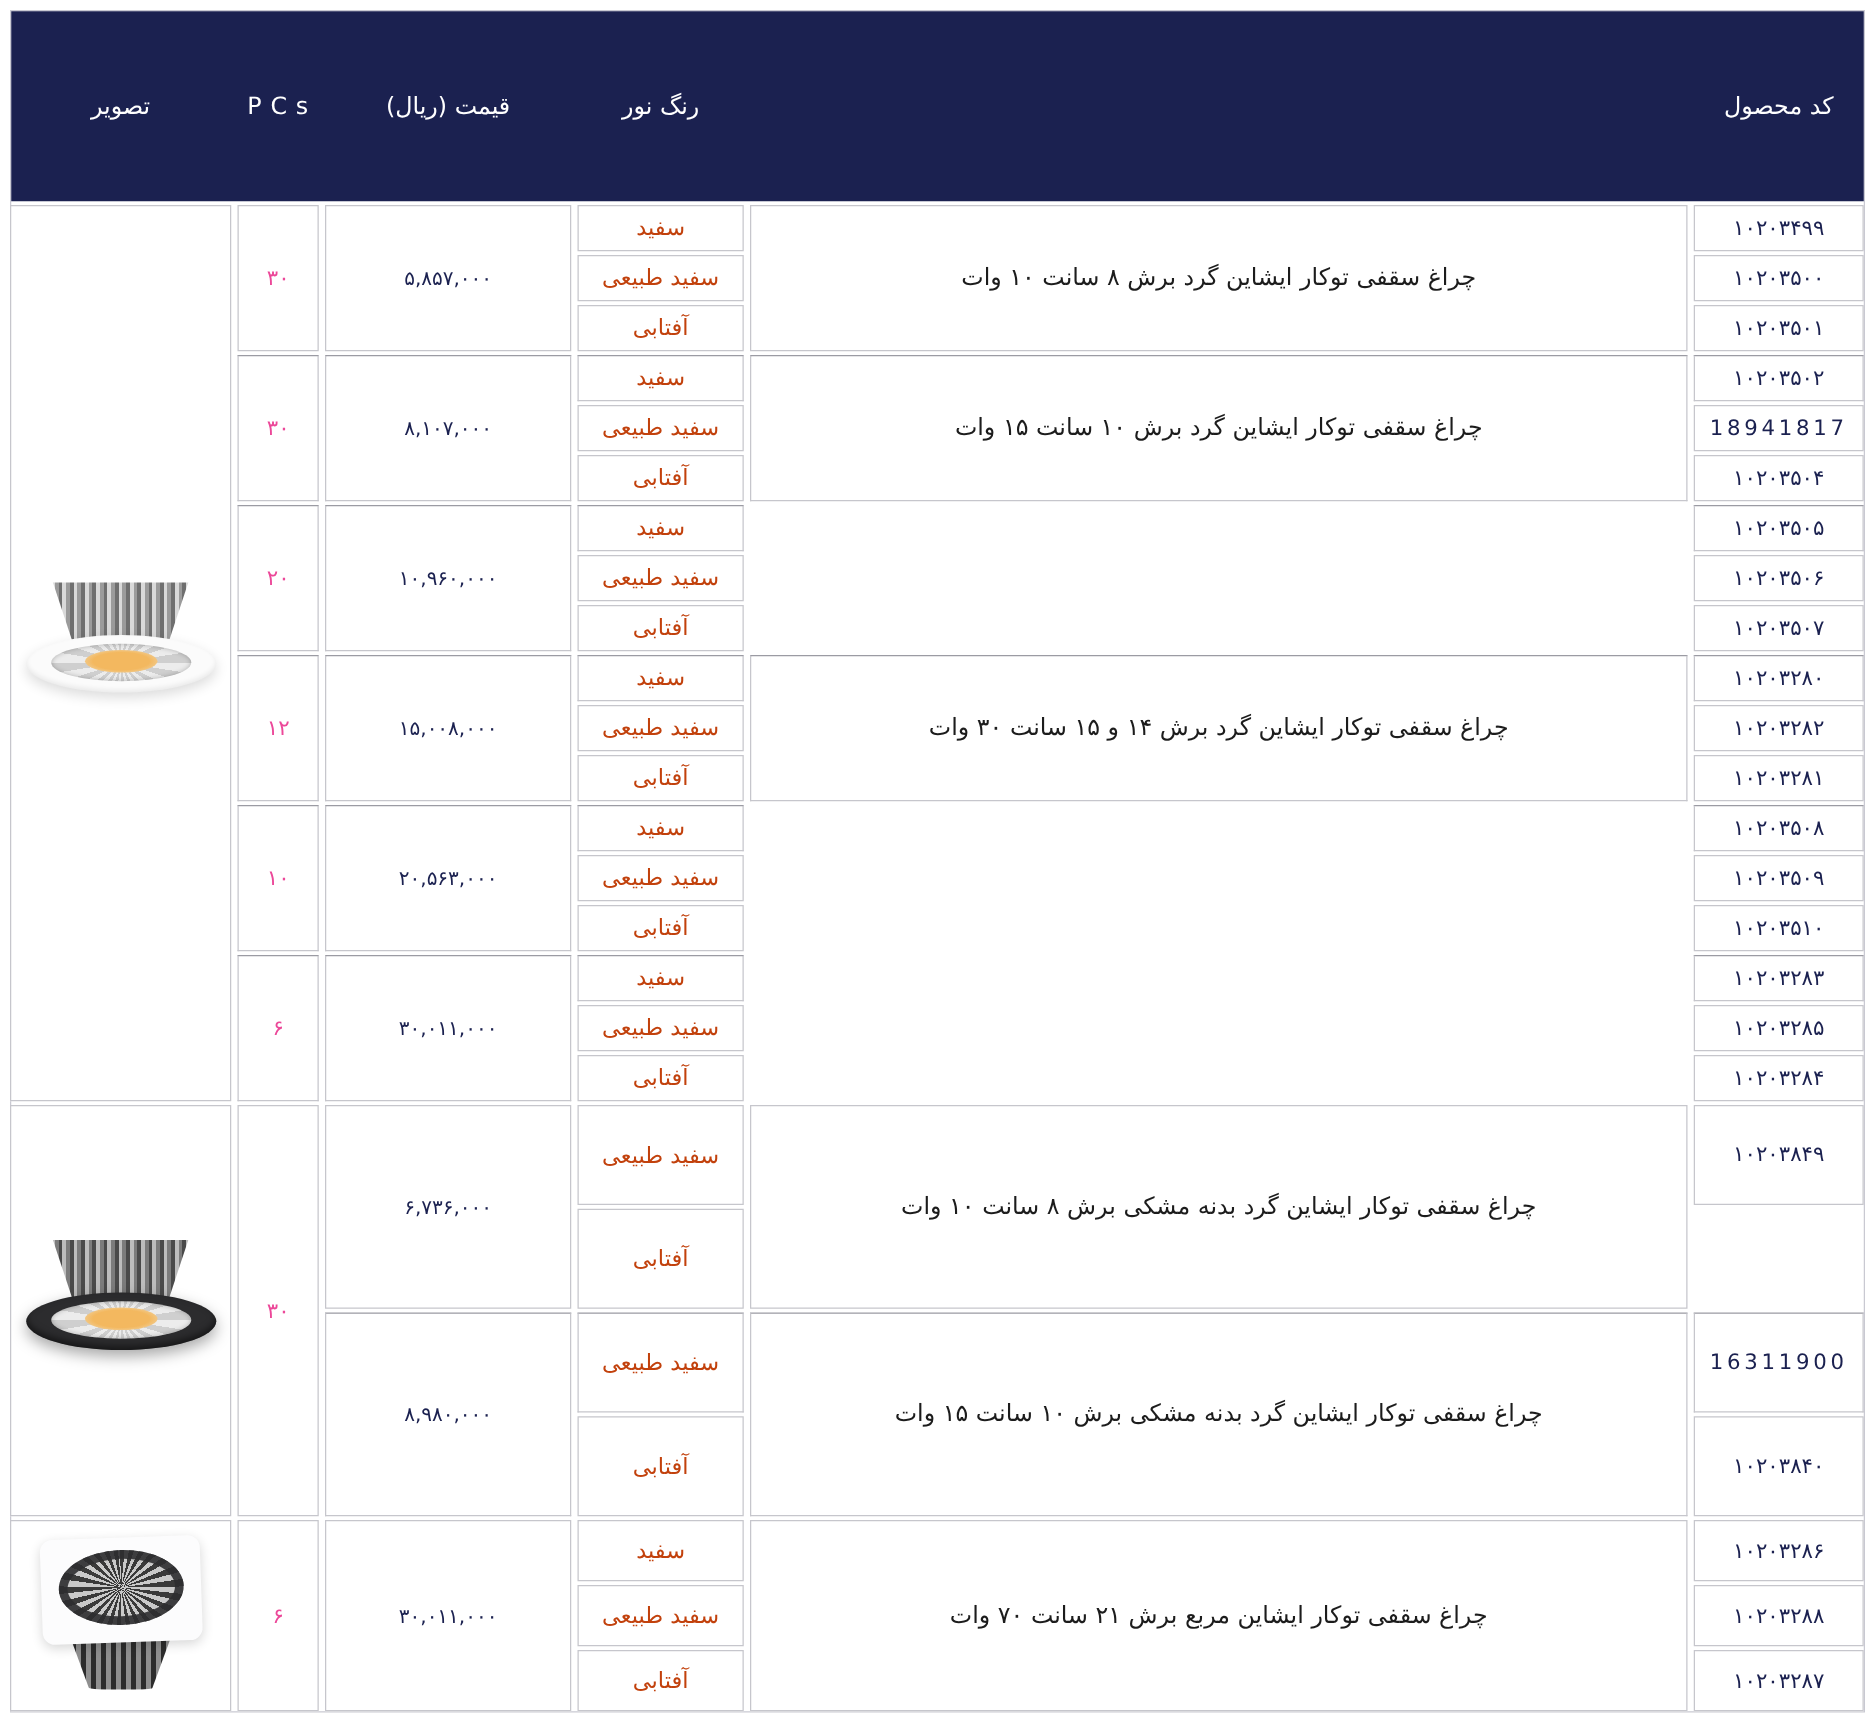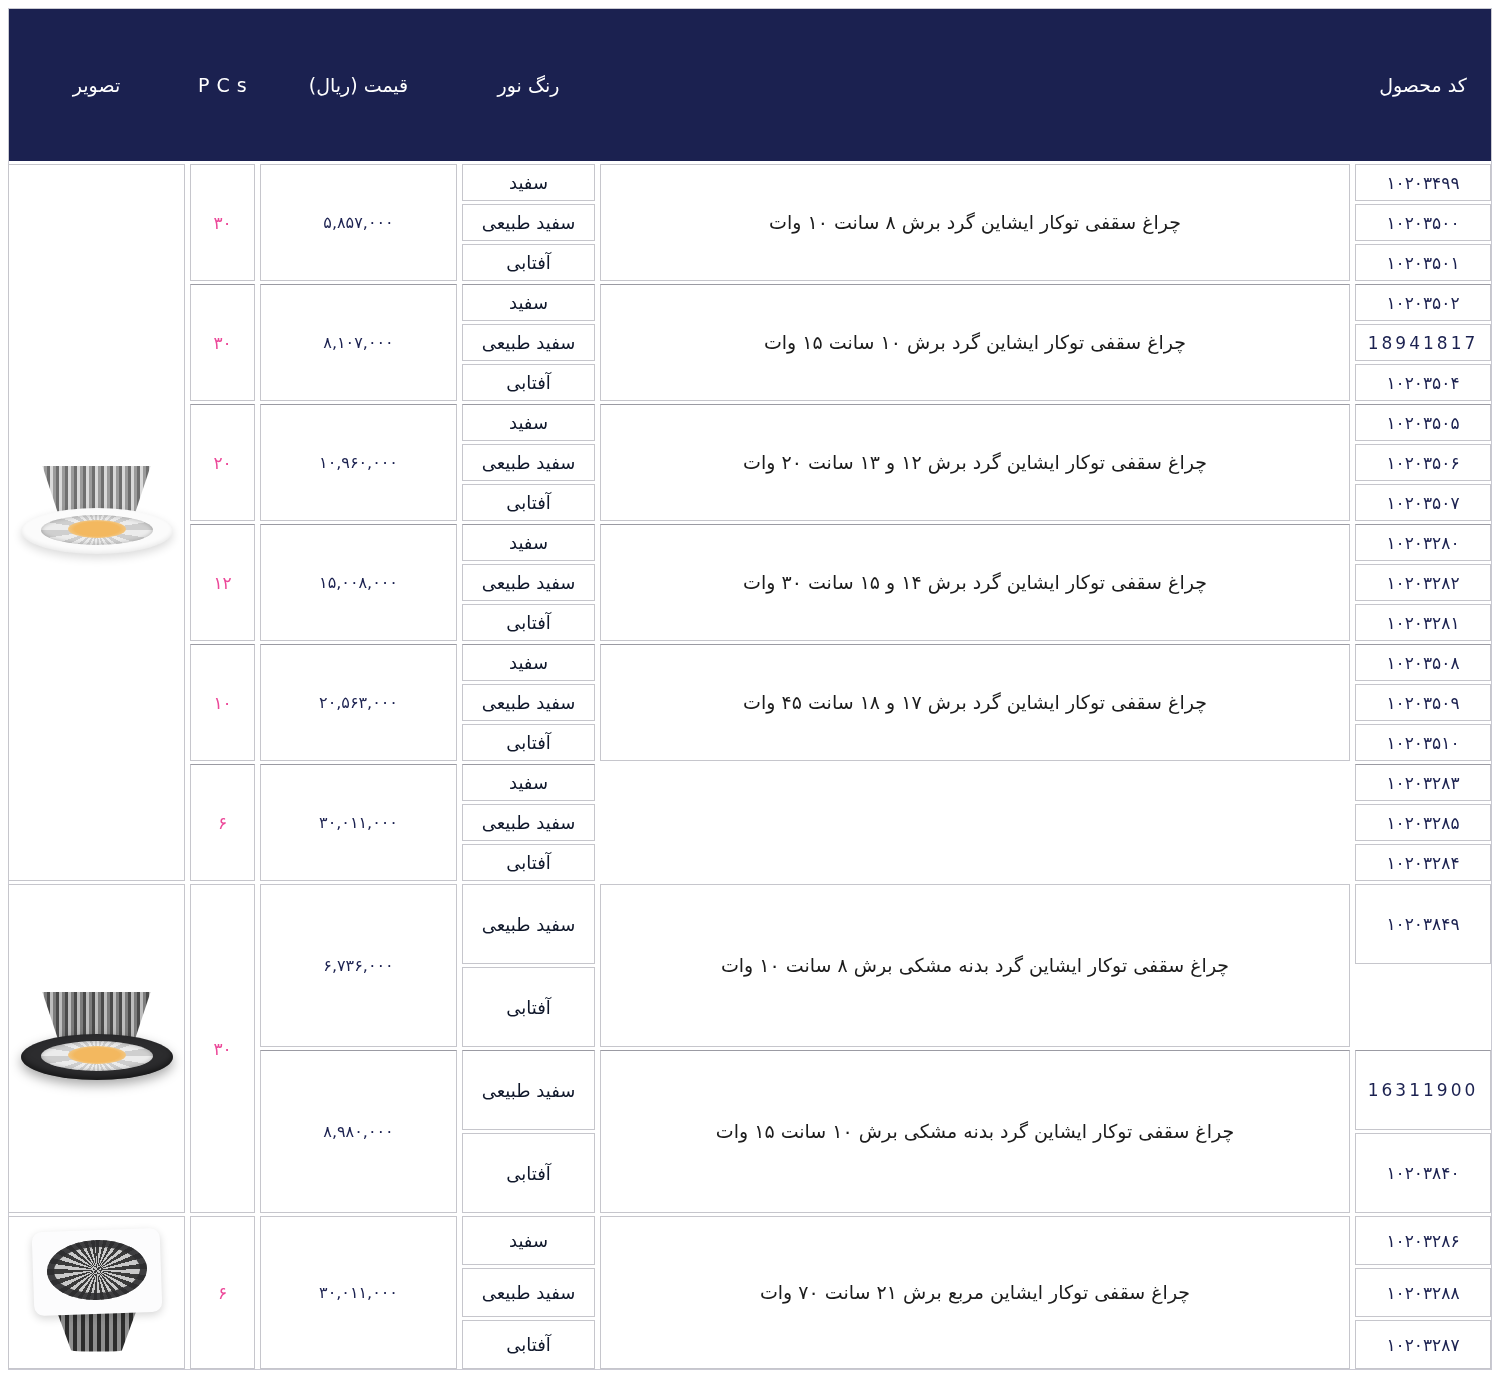--- a/index.html
+++ b/index.html
@@ -56,21 +56,21 @@
     letter-spacing:3px;
     direction:ltr;
   }
   .name{
     color:#1c1c1c;
     font-size:19px;
     text-align:center;
     padding:0 20px;
     line-height:1.6;
   }
-  .lcolor{color:#0f172a;font-size:18px;}
+  .lcolor{color:#c2410c;font-size:18px;}
   .price{
     color:#1b2150;
     font-size:16px;
     letter-spacing:2px;
     direction:ltr;
   }
   .pcs{color:#ec4899;font-size:17px;letter-spacing:2px;}
   .imgcell{border-color:#c6c6cc;}
   
   .art{position:relative;width:160px;height:130px;}
@@ -150,41 +150,39 @@
     <div class="c name gs" style="grid-column:2;grid-row:4/span 3">چراغ سقفی توکار ایشاین گرد برش ۱۰ سانت ۱۵ وات</div>
     <div class="c lcolor gs" style="grid-column:3;grid-row:4">سفید</div>
     <div class="c lcolor" style="grid-column:3;grid-row:5">سفید طبیعی</div>
     <div class="c lcolor" style="grid-column:3;grid-row:6">آفتابی</div>
     <div class="c price gs" style="grid-column:4;grid-row:4/span 3">۸,۱۰۷,۰۰۰</div>
     <div class="c pcs gs" style="grid-column:5;grid-row:4/span 3">۳۰</div>
 
     <div class="c code gs" style="grid-column:1;grid-row:7">۱۰۲۰۳۵۰۵</div>
     <div class="c code" style="grid-column:1;grid-row:8">۱۰۲۰۳۵۰۶</div>
     <div class="c code" style="grid-column:1;grid-row:9">۱۰۲۰۳۵۰۷</div>
-    <div class="c name gs" style="grid-column:2;grid-row:7/span 3">چراغ سقفی توکار ایشاین گرد برش ۱۲ و ۱۳ سانت ۲۰ وات</div>
     <div class="c lcolor gs" style="grid-column:3;grid-row:7">سفید</div>
     <div class="c lcolor" style="grid-column:3;grid-row:8">سفید طبیعی</div>
     <div class="c lcolor" style="grid-column:3;grid-row:9">آفتابی</div>
     <div class="c price gs" style="grid-column:4;grid-row:7/span 3">۱۰,۹۶۰,۰۰۰</div>
     <div class="c pcs gs" style="grid-column:5;grid-row:7/span 3">۲۰</div>
 
     <div class="c code gs" style="grid-column:1;grid-row:10">۱۰۲۰۳۲۸۰</div>
     <div class="c code" style="grid-column:1;grid-row:11">۱۰۲۰۳۲۸۲</div>
     <div class="c code" style="grid-column:1;grid-row:12">۱۰۲۰۳۲۸۱</div>
     <div class="c name gs" style="grid-column:2;grid-row:10/span 3">چراغ سقفی توکار ایشاین گرد برش ۱۴ و ۱۵ سانت ۳۰ وات</div>
     <div class="c lcolor gs" style="grid-column:3;grid-row:10">سفید</div>
     <div class="c lcolor" style="grid-column:3;grid-row:11">سفید طبیعی</div>
     <div class="c lcolor" style="grid-column:3;grid-row:12">آفتابی</div>
     <div class="c price gs" style="grid-column:4;grid-row:10/span 3">۱۵,۰۰۸,۰۰۰</div>
     <div class="c pcs gs" style="grid-column:5;grid-row:10/span 3">۱۲</div>
 
     <div class="c code gs" style="grid-column:1;grid-row:13">۱۰۲۰۳۵۰۸</div>
     <div class="c code" style="grid-column:1;grid-row:14">۱۰۲۰۳۵۰۹</div>
     <div class="c code" style="grid-column:1;grid-row:15">۱۰۲۰۳۵۱۰</div>
-    <div class="c name gs" style="grid-column:2;grid-row:13/span 3">چراغ سقفی توکار ایشاین گرد برش ۱۷ و ۱۸ سانت ۴۵ وات</div>
     <div class="c lcolor gs" style="grid-column:3;grid-row:13">سفید</div>
     <div class="c lcolor" style="grid-column:3;grid-row:14">سفید طبیعی</div>
     <div class="c lcolor" style="grid-column:3;grid-row:15">آفتابی</div>
     <div class="c price gs" style="grid-column:4;grid-row:13/span 3">۲۰,۵۶۳,۰۰۰</div>
     <div class="c pcs gs" style="grid-column:5;grid-row:13/span 3">۱۰</div>
 
     <div class="c code gs" style="grid-column:1;grid-row:16">۱۰۲۰۳۲۸۳</div>
     <div class="c code" style="grid-column:1;grid-row:17">۱۰۲۰۳۲۸۵</div>
     <div class="c code" style="grid-column:1;grid-row:18">۱۰۲۰۳۲۸۴</div>
     <div class="c lcolor gs" style="grid-column:3;grid-row:16">سفید</div>

